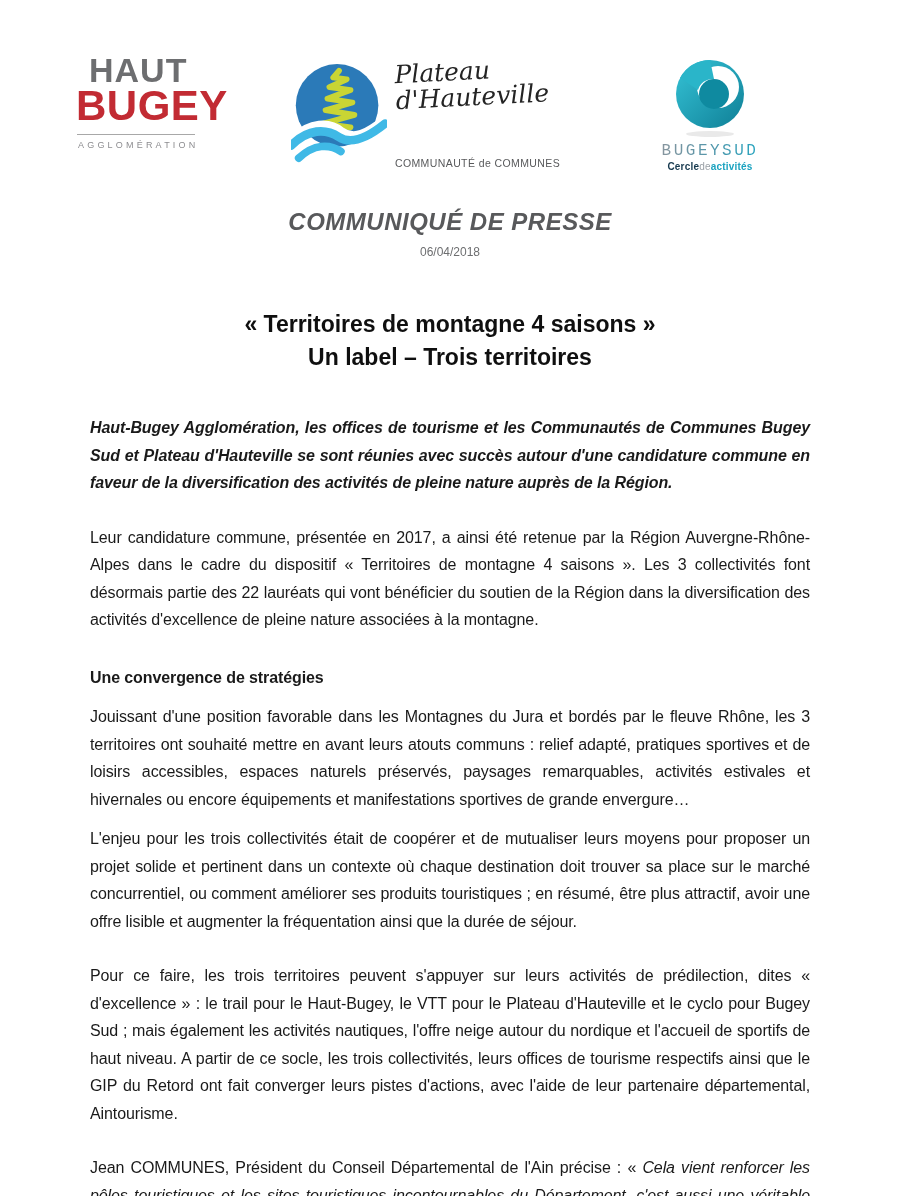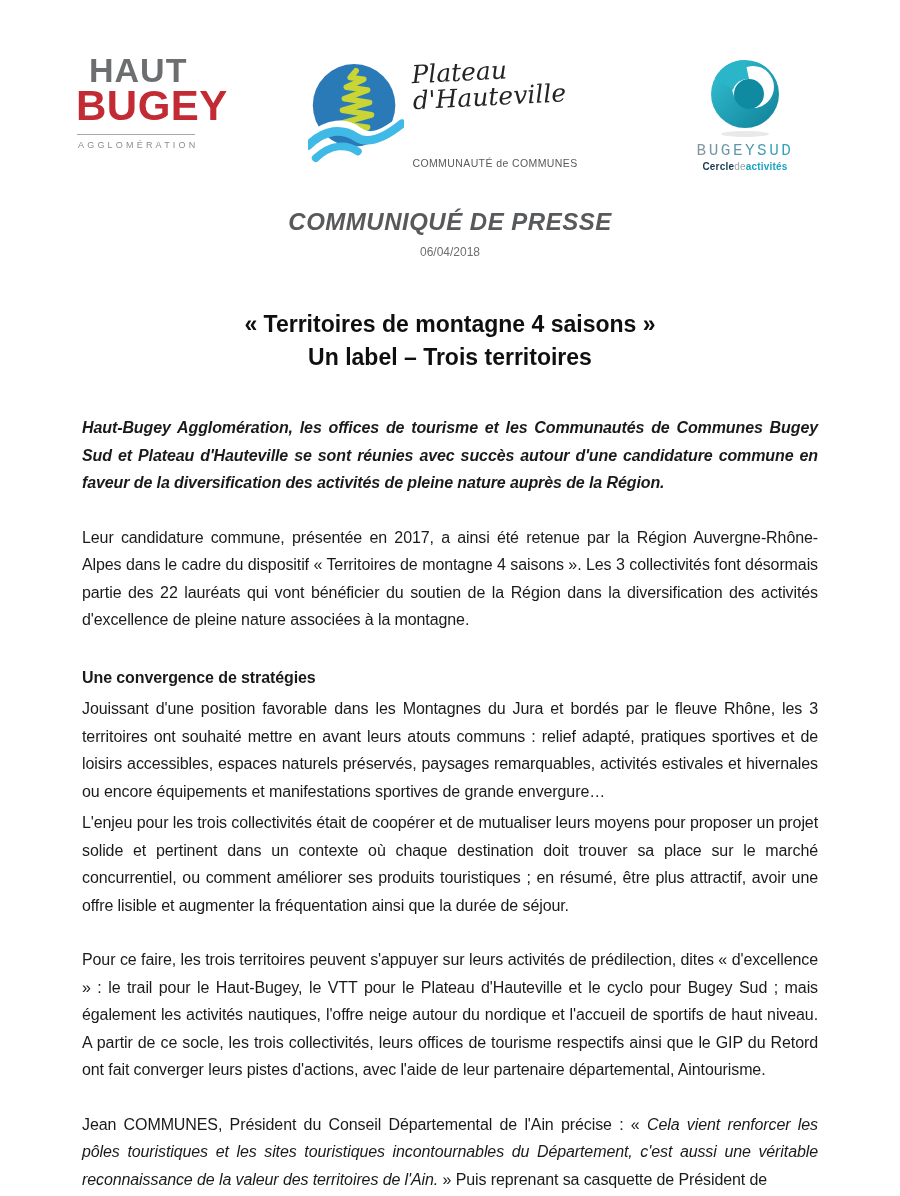--- a/index.html
+++ b/index.html
@@ -11,21 +11,21 @@
     overflow: hidden;
     font-family: "Liberation Sans", sans-serif;
     color: #1a1a1a;
   }
 
   
   .logos {
     display: flex;
     justify-content: space-between;
     align-items: flex-start;
-    padding: 56px 70px 0 76px;
+    padding: 56px 105px 0 76px;
   }
 
   
   .logo-hb { width: 150px; text-align: left; }
   .hb-haut {
     font-size: 34px; font-weight: bold; color: #6d6e70;
     letter-spacing: 1px; line-height: 0.85; margin-left: 13px;
   }
   .hb-bugey {
     font-size: 42px; font-weight: bold; color: #c22b33;
@@ -96,21 +96,21 @@
   }
 
   
   .body {
     padding: 0 78px;
     font-size: 16px;
     line-height: 27.5px;
     letter-spacing: -0.1px;
     text-align: justify;
   }
-  .body p { margin: 4px; }
+  .body p { margin: 12px; }
   .lead { margin-top: 40px !important; font-weight: bold; font-style: italic; }
   .gap { margin-top: 27px !important; }
   .section-heading { margin-top: 30px !important; font-weight: bold; }
   .quote-italic { font-style: italic; }
 </style>
 </head>
 <body>
 
 <div class="page">
 

